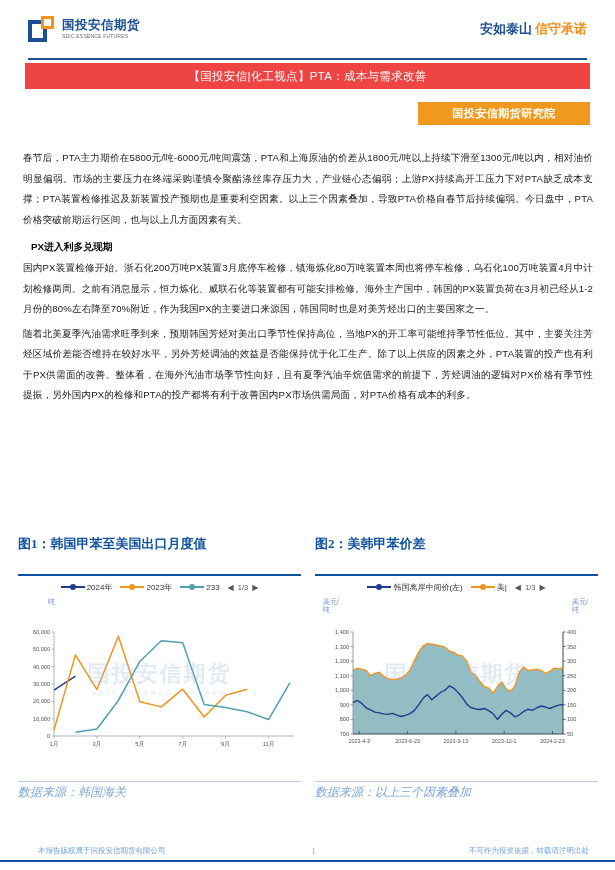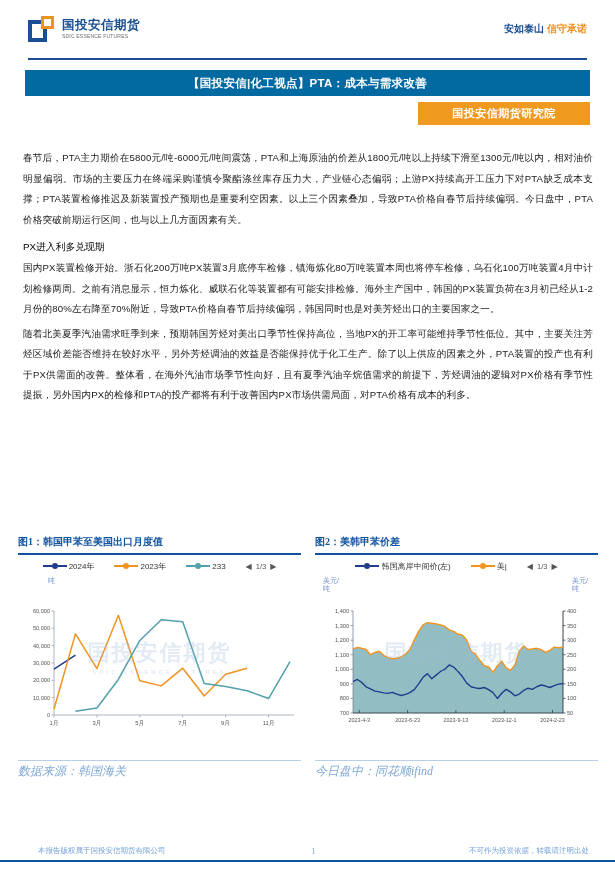--- a/index.html
+++ b/index.html
@@ -25,73 +25,73 @@
     border:4px solid #1a4f93;border-top-color:#1a4f93;
     box-sizing:border-box;
   }
   .logo-mark .osq{
     position:absolute;right:0;top:0;width:13px;height:13px;
     border:3px solid #f0921e;box-sizing:border-box;background:#fff;
   }
   .logo-text{display:flex;flex-direction:column;line-height:1;}
   .logo-cn{font-size:12.5px;font-weight:bold;color:#1a4f93;letter-spacing:.5px;}
   .logo-en{font-size:5px;color:#6b6b6b;letter-spacing:.2px;margin-top:2px;font-family:"Liberation Sans",sans-serif;}
-  .slogan{font-size:10px;font-weight:bold;white-space:nowrap;}
+  .slogan{font-size:13px;font-weight:bold;white-space:nowrap;}
   .slogan .s1{color:#1a4f93;}
   .slogan .s2{color:#ef9021;margin-left:3px;}
   .header-rule{
     position:absolute;left:28px;top:58px;width:559px;height:2px;background:#1a4f93;
   }
 
   
   .title-bar{
-    position:absolute;left:25px;top:70px;width:565px;height:26px;
-    background:#0369a1;color:#ffffff;
+    position:absolute;left:25px;top:63px;width:565px;height:26px;
+    background:#ef4444;color:#ffffff;
     display:flex;align-items:center;justify-content:center;
-    font-size:11.5px;font-weight:bold;letter-spacing:.3px;
+    font-size:11.5px;font-weight:normal;letter-spacing:.3px;
   }
   .inst-badge{
     position:absolute;right:25px;top:102px;width:172px;height:23px;
     background:#ef9a1f;color:#ffffff;
     display:flex;align-items:center;justify-content:center;
     font-size:11px;font-weight:bold;letter-spacing:.5px;text-align:center;
   }
 
   
   .content{
     position:absolute;left:23px;top:148px;width:570px;
   }
   .para{
     font-size:9.6px;color:#1a1a1a;line-height:20.5px;
     text-align:justify;margin:0 0 4px 0;letter-spacing:.15px;
   }
   .sub-head{
-    font-size:9.8px;font-weight:normal;color:#000;margin:8px 0 2px 0;line-height:18px;
+    font-size:9.8px;font-weight:bold;color:#000;margin:8px 0 2px 8px;line-height:18px;
   }
 
   
   .chart-row{position:absolute;left:18px;top:535px;width:580px;height:270px;
     display:flex;justify-content:space-between;}
   .chart-box{width:283px;position:relative;}
   .chart-title{
-    font-size:10px;font-weight:bold;color:#11529f;
-    font-family:"Liberation Serif",serif;margin-bottom:4px;
+    font-size:13px;font-weight:bold;color:#11529f;
+    font-family:"Liberation Serif",serif;margin-bottom:21px;
   }
   .chart-title-rule{height:1.5px;background:#11529f;width:100%;}
   .chart-body{position:relative;width:100%;height:203px;}
   .chart-src{
     font-size:12px;color:#7fa8d6;font-style:italic;
     font-family:"Liberation Serif",serif;margin-top:2px;
   }
   .chart-src-rule{height:1px;background:#b9cfe8;width:100%;margin-top:2px;}
 
   
   .legend{
     position:absolute;left:0;top:6px;width:100%;
-    display:flex;justify-content:center;gap:20px;
+    display:flex;justify-content:center;gap:8px;
     font-size:8px;color:#333;
   }
   .lg{display:flex;align-items:center;gap:2px;white-space:nowrap;}
   .lg .bar{width:9px;height:1.6px;}
   .lg .dot{width:6px;height:6px;border-radius:50%;margin:0 -2px;}
   .pager{display:flex;align-items:center;gap:4px;font-size:7.5px;color:#555;}
   .arw{color:#555;font-size:8px;}
   .unit{
     position:absolute;font-size:7px;color:#6f8fd0;line-height:8px;
   }
@@ -135,21 +135,21 @@
     </div>
   </div>
   <div class="header-rule"></div>
 
   <div class="title-bar">【国投安信|化工视点】PTA：成本与需求改善</div>
   <div class="inst-badge">国投安信期货研究院</div>
 
   <div class="content">
     <p class="para">春节后，PTA主力期价在5800元/吨-6000元/吨间震荡，PTA和上海原油的价差从1800元/吨以上持续下滑至1300元/吨以内，相对油价明显偏弱。市场的主要压力在终端采购谨慎令聚酯涤丝库存压力大，产业链心态偏弱；上游PX持续高开工压力下对PTA缺乏成本支撑；PTA装置检修推迟及新装置投产预期也是重要利空因素。以上三个因素叠加，导致PTA价格自春节后持续偏弱。今日盘中，PTA价格突破前期运行区间，也与以上几方面因素有关。</p>
     <div class="sub-head">PX进入利多兑现期</div>
-    <p class="para">国内PX装置检修开始。浙石化200万吨PX装置3月底停车检修，镇海炼化80万吨装置本周也将停车检修，乌石化100万吨装置4月中计划检修两周。之前有消息显示，恒力炼化、威联石化等装置都有可能安排检修。海外主产国中，韩国的PX装置负荷在3月初已经从1-2月份的80%左右降至70%附近，导致PTA价格自春节后持续偏弱，韩国同时也是对美芳烃出口的主要国家之一。</p>
+    <p class="para">国内PX装置检修开始。浙石化200万吨PX装置3月底停车检修，镇海炼化80万吨装置本周也将停车检修，乌石化100万吨装置4月中计划检修两周。之前有消息显示，恒力炼化、威联石化等装置都有可能安排检修。海外主产国中，韩国的PX装置负荷在3月初已经从1-2月份的80%左右降至70%附近，作为我国PX的主要进口来源国，韩国同时也是对美芳烃出口的主要国家之一。</p>
     <p class="para">随着北美夏季汽油需求旺季到来，预期韩国芳烃对美出口季节性保持高位，当地PX的开工率可能维持季节性低位。其中，主要关注芳烃区域价差能否维持在较好水平，另外芳烃调油的效益是否能保持优于化工生产。除了以上供应的因素之外，PTA装置的投产也有利于PX供需面的改善。整体看，在海外汽油市场季节性向好，且有夏季汽油辛烷值需求的前提下，芳烃调油的逻辑对PX价格有季节性提振，另外国内PX的检修和PTA的投产都将有利于改善国内PX市场供需局面，对PTA价格有成本的利多。</p>
   </div>
 
   <div class="chart-row">
 
     <div class="chart-box">
       <div class="chart-title">图1：韩国甲苯至美国出口月度值</div>
       <div class="chart-title-rule"></div>
       <div class="chart-body">
         <div class="legend">
@@ -294,21 +294,21 @@
             <text x="140.90000000000003" y="167" font-size="5.4" fill="#555" font-family="Liberation Sans, sans-serif" text-anchor="middle">2023-9-13</text>
             <line x1="189.20000000000002" y1="158" x2="189.20000000000002" y2="155" stroke="#3a4450" stroke-width="0.8"></line>
             <text x="189.20000000000002" y="167" font-size="5.4" fill="#555" font-family="Liberation Sans, sans-serif" text-anchor="middle">2023-12-1</text>
             <line x1="237.50000000000003" y1="158" x2="237.50000000000003" y2="155" stroke="#3a4450" stroke-width="0.8"></line>
             <text x="237.50000000000003" y="167" font-size="5.4" fill="#555" font-family="Liberation Sans, sans-serif" text-anchor="middle">2024-2-23</text>
             <path d="M 38 93.88571428571429 L 42.375 92.42857142857143 L 46.75 93.30285714285715 L 51.125 94.46857142857142 L 55.5 99.71428571428572 L 59.875 97.38285714285715 L 64.25 96.21714285714285 L 68.625 100.29714285714286 L 73 102.62857142857143 L 77.375 103.7942857142857 L 81.75 103.21142857142857 L 86.125 102.04571428571428 L 90.5 99.13142857142856 L 94.875 94.46857142857142 L 99.25 85.14285714285714 L 103.625 76.39999999999999 L 108 69.98857142857143 L 112.375 67.65714285714286 L 116.75 68.24 L 121.125 68.82285714285713 L 125.5 69.98857142857143 L 129.875 71.15428571428572 L 134.25 74.94285714285715 L 138.625 76.39999999999999 L 143 79.31428571428572 L 147.375 79.89714285714287 L 151.75 85.14285714285714 L 156.125 96.21714285714285 L 160.5 99.13142857142856 L 164.875 105.54285714285714 L 169.25 110.78857142857143 L 173.625 111.95428571428572 L 178 117.19999999999999 L 182.375 110.78857142857143 L 186.75 106.12571428571428 L 191.125 112.82857142857142 L 195.5 115.45142857142858 L 199.875 109.91428571428571 L 204.25 96.21714285714285 L 208.625 90.97142857142858 L 213 94.46857142857142 L 217.375 93.88571428571429 L 221.75 93.30285714285715 L 226.125 94.46857142857142 L 230.5 97.38285714285715 L 234.875 95.34285714285714 L 239.25 92.13714285714286 L 243.625 92.72 L 248 92.13714285714286" fill="none" stroke="#f0941f" stroke-width="1.4" stroke-linejoin="round"></path>
             <path d="M 38 126.67142857142858 L 42.375 124.4857142857143 L 46.75 127.4 L 51.125 131.77142857142857 L 55.5 133.95714285714286 L 59.875 136.14285714285714 L 64.25 136.87142857142857 L 68.625 137.89142857142858 L 73 138.32857142857142 L 77.375 137.30857142857144 L 81.75 139.05714285714285 L 86.125 140.5142857142857 L 90.5 139.34857142857143 L 94.875 137.6 L 99.25 134.68571428571428 L 103.625 128.85714285714286 L 108 122.30000000000001 L 112.375 118.65714285714286 L 116.75 123.75714285714287 L 121.125 120.11428571428571 L 125.5 116.47142857142858 L 129.875 114.28571428571428 L 134.25 109.91428571428571 L 138.625 112.1 L 143 116.47142857142858 L 147.375 121.57142857142857 L 151.75 128.12857142857143 L 156.125 131.77142857142857 L 160.5 132.93714285714285 L 164.875 133.52 L 169.25 132.5 L 173.625 134.68571428571428 L 178 137.6 L 182.375 143.42857142857142 L 186.75 138.32857142857142 L 191.125 134.39428571428573 L 195.5 136.87142857142857 L 199.875 140.8057142857143 L 204.25 139.05714285714285 L 208.625 135.4142857142857 L 213 133.22857142857143 L 217.375 134.39428571428573 L 221.75 131.77142857142857 L 226.125 130.02285714285713 L 230.5 131.04285714285714 L 234.875 132.5 L 239.25 130.60571428571427 L 243.625 129.14857142857142 L 248 128.56571428571428" fill="none" stroke="#1f3d8c" stroke-width="1.4" stroke-linejoin="round"></path>
           </svg>
       </div>
       <div class="chart-src-rule"></div>
-      <div class="chart-src">今日盘中：同花顺ifind</div>
+      <div class="chart-src">数据来源：以上三个因素叠加</div>
     </div>
 
   </div>
 
   <div class="footer">
     <span class="fl">本报告版权属于国投安信期货有限公司</span>
     <span class="fc">1</span>
     <span class="fr">不可作为投资依据，转载请注明出处</span>
   </div>
   <div class="footer-rule"></div>

